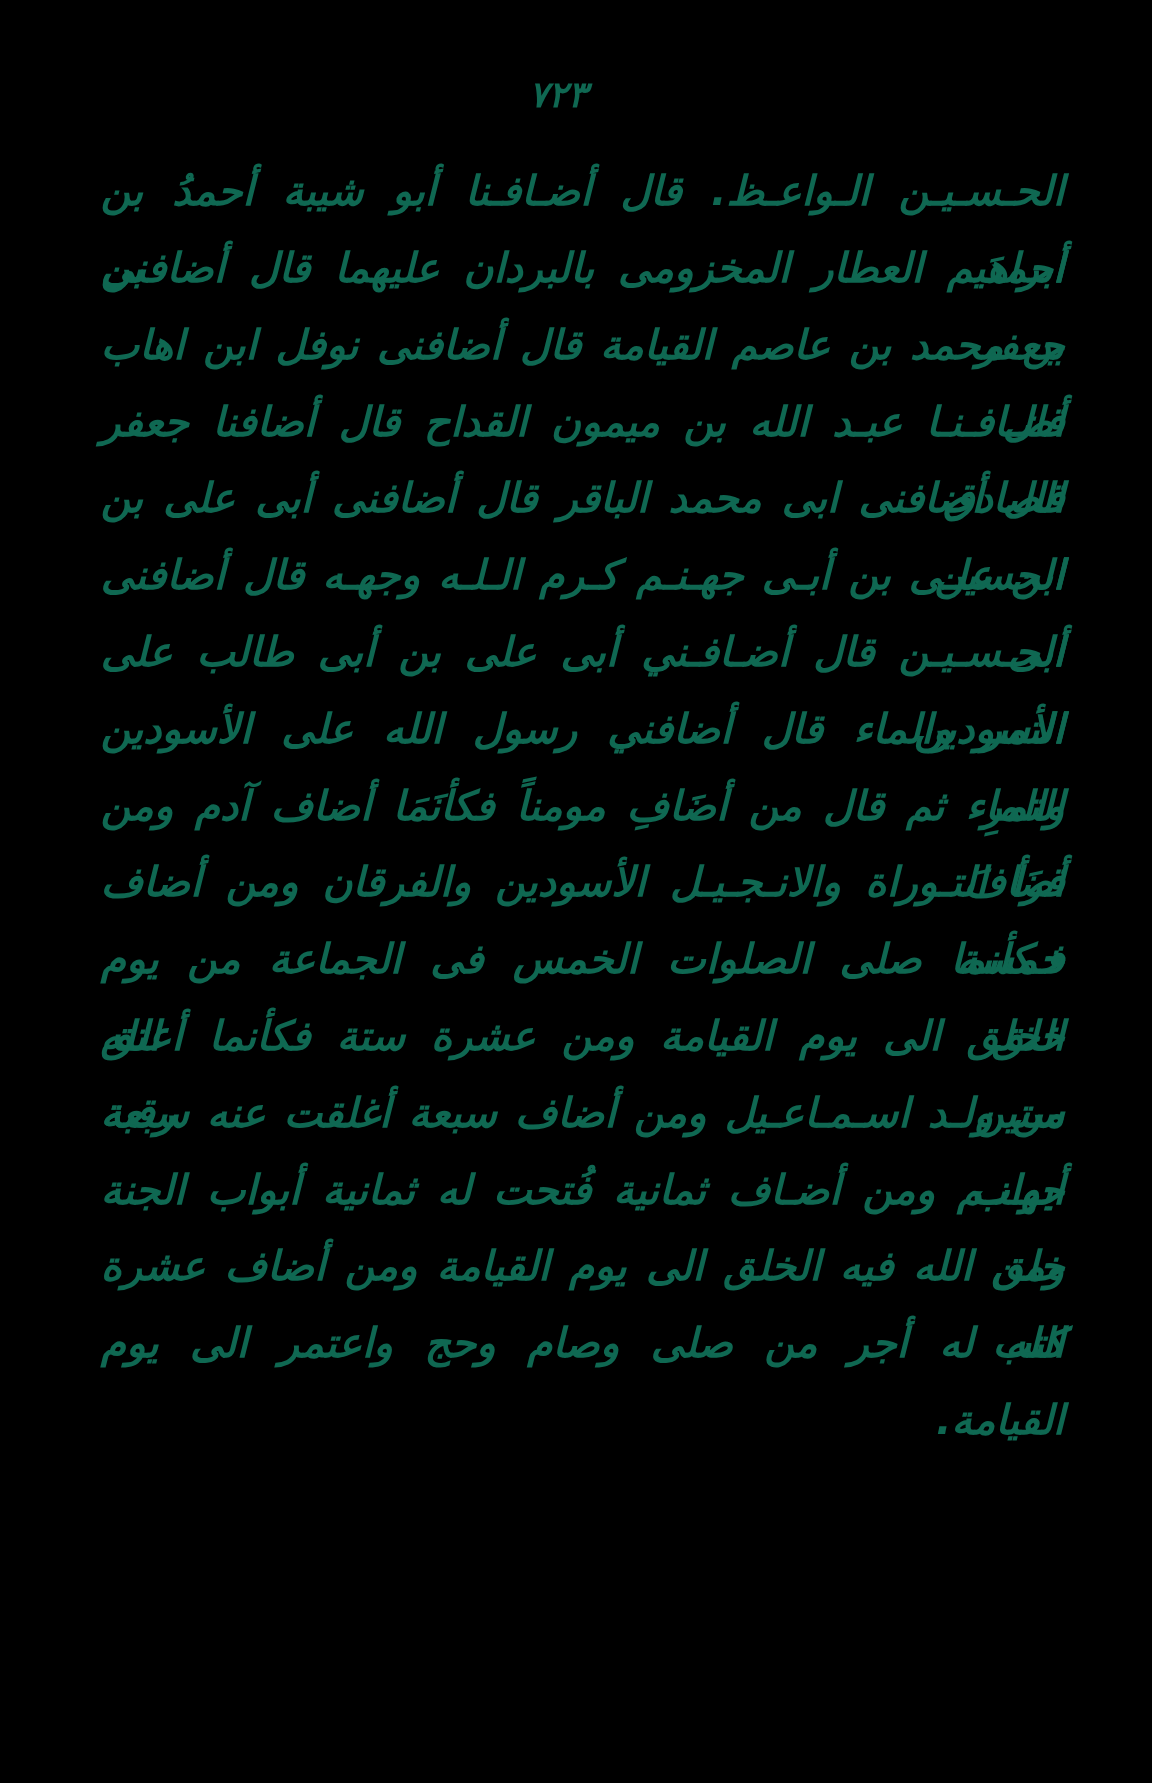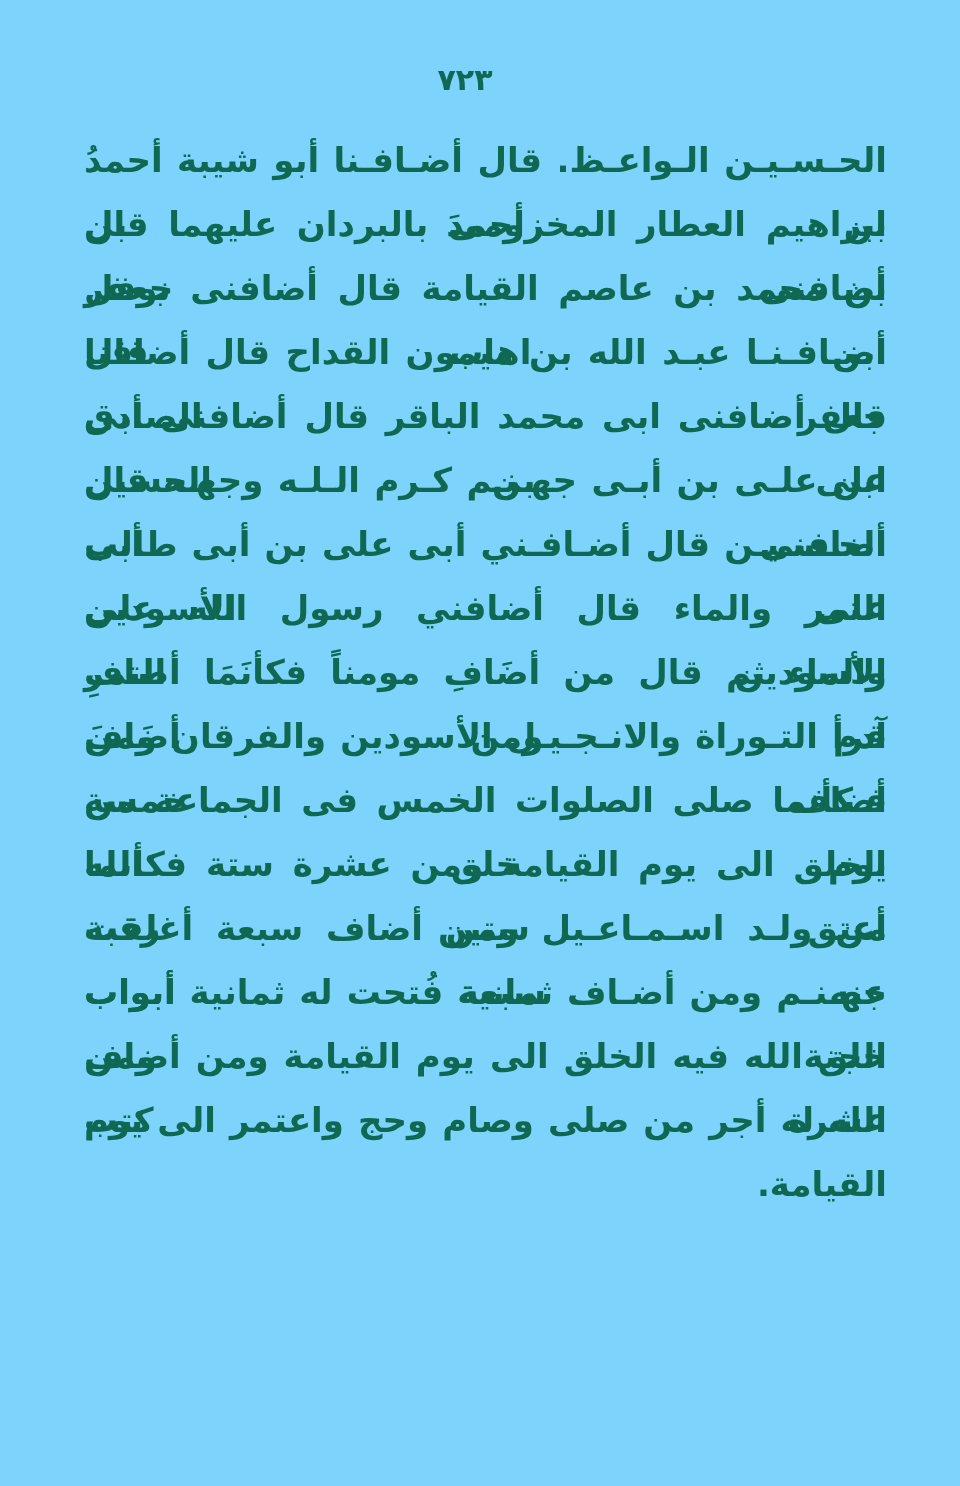--- a/index.html
+++ b/index.html
@@ -12,21 +12,22 @@
     background: #fdfefd;
     font-family: "DejaVu Sans", sans-serif;
     overflow: hidden;
   }
   .page {
     position: absolute;
     left: 0;
     top: 0;
     width: 960px;
     height: 1486px;
-    background: #7dd3fc;
+    background: #000000;
+    font-style: italic;
   }
   .page-number {
     position: absolute;
     top: 62px;
     left: 0;
     right: 30px;
     text-align: center;
     color: #0f6852;
     font-size: 30px;
     font-weight: bold;

